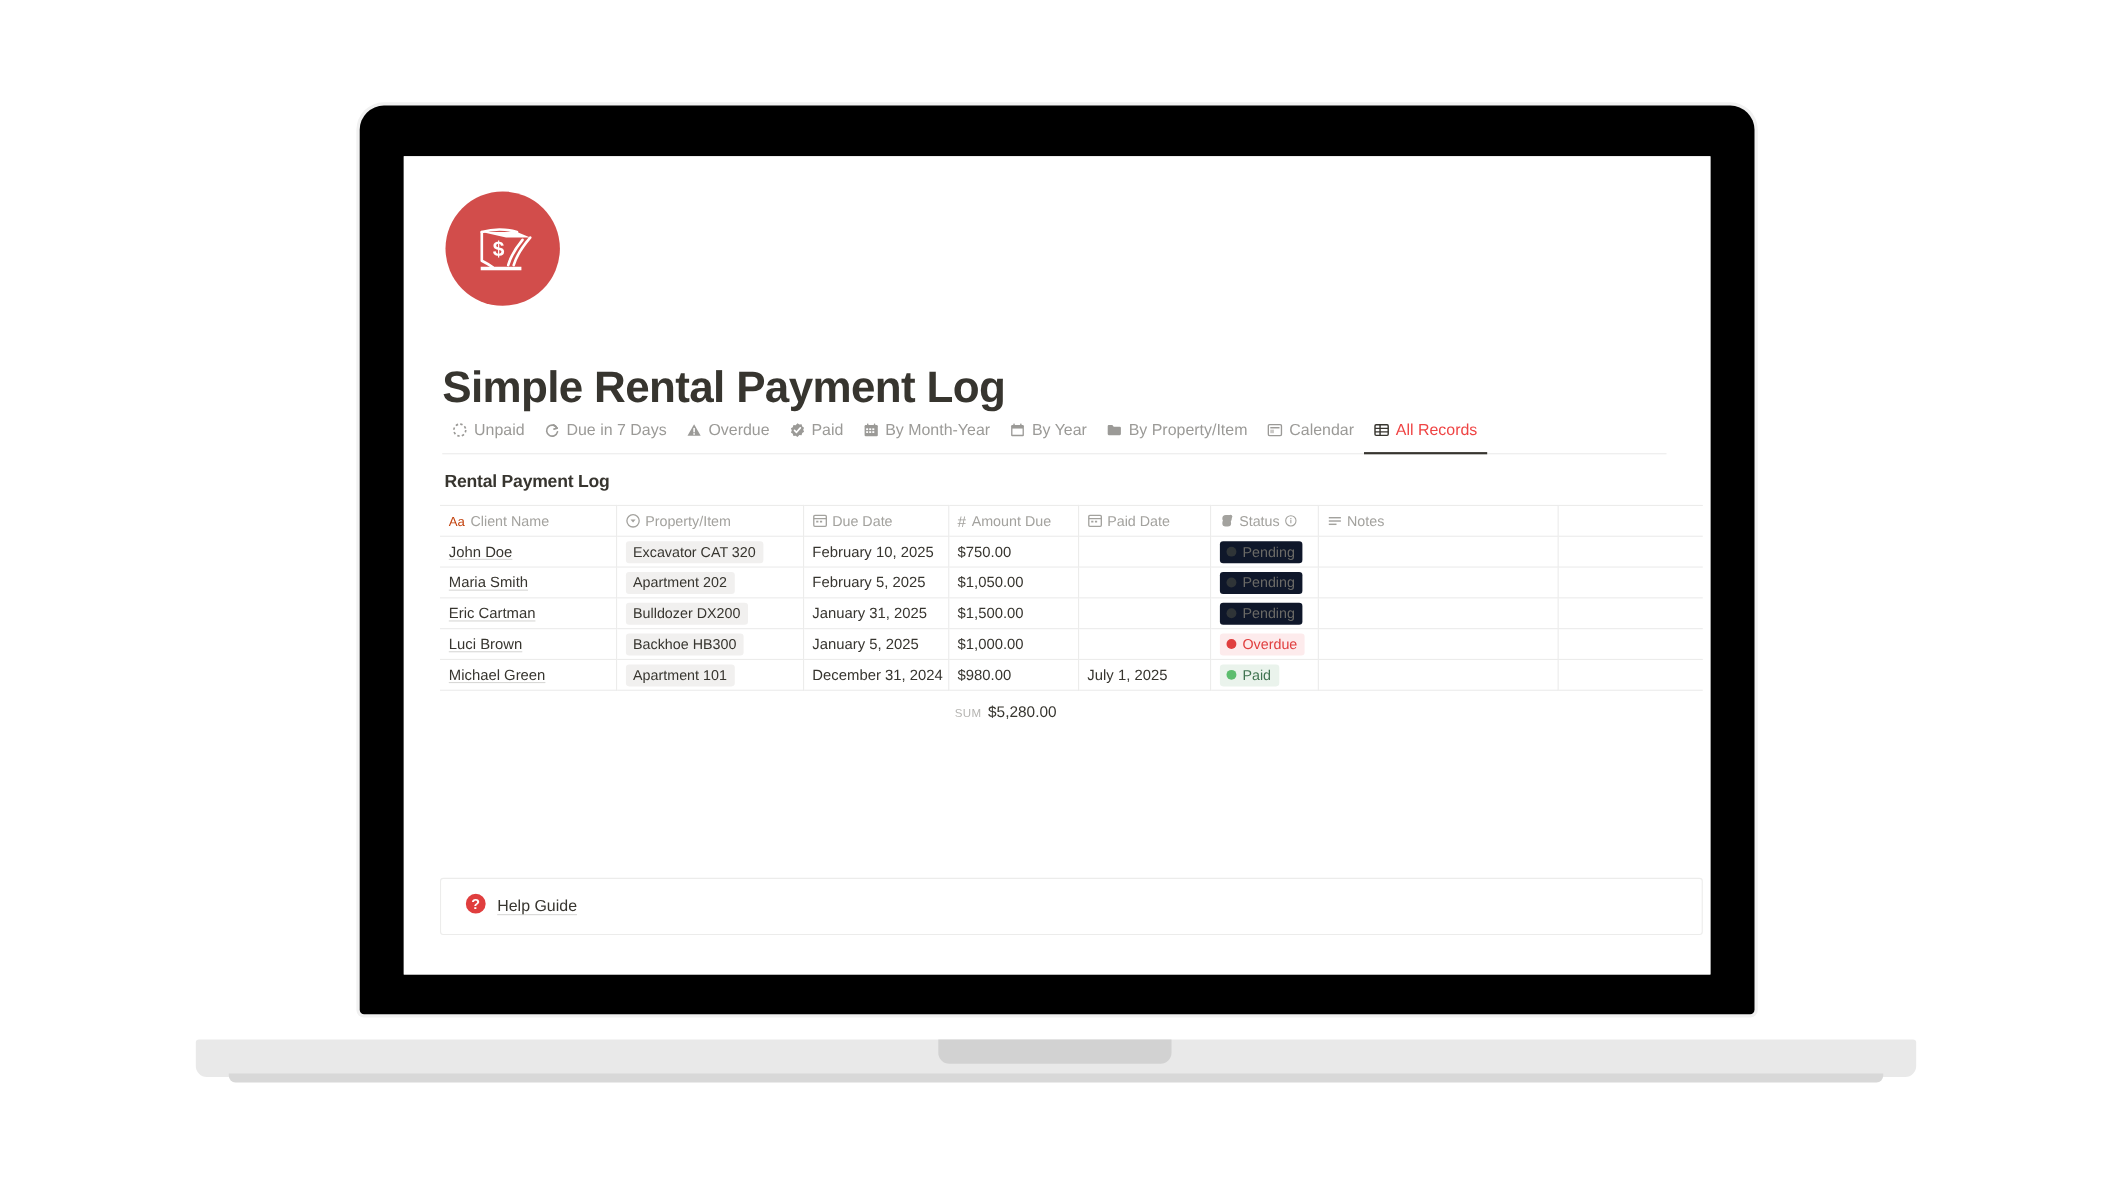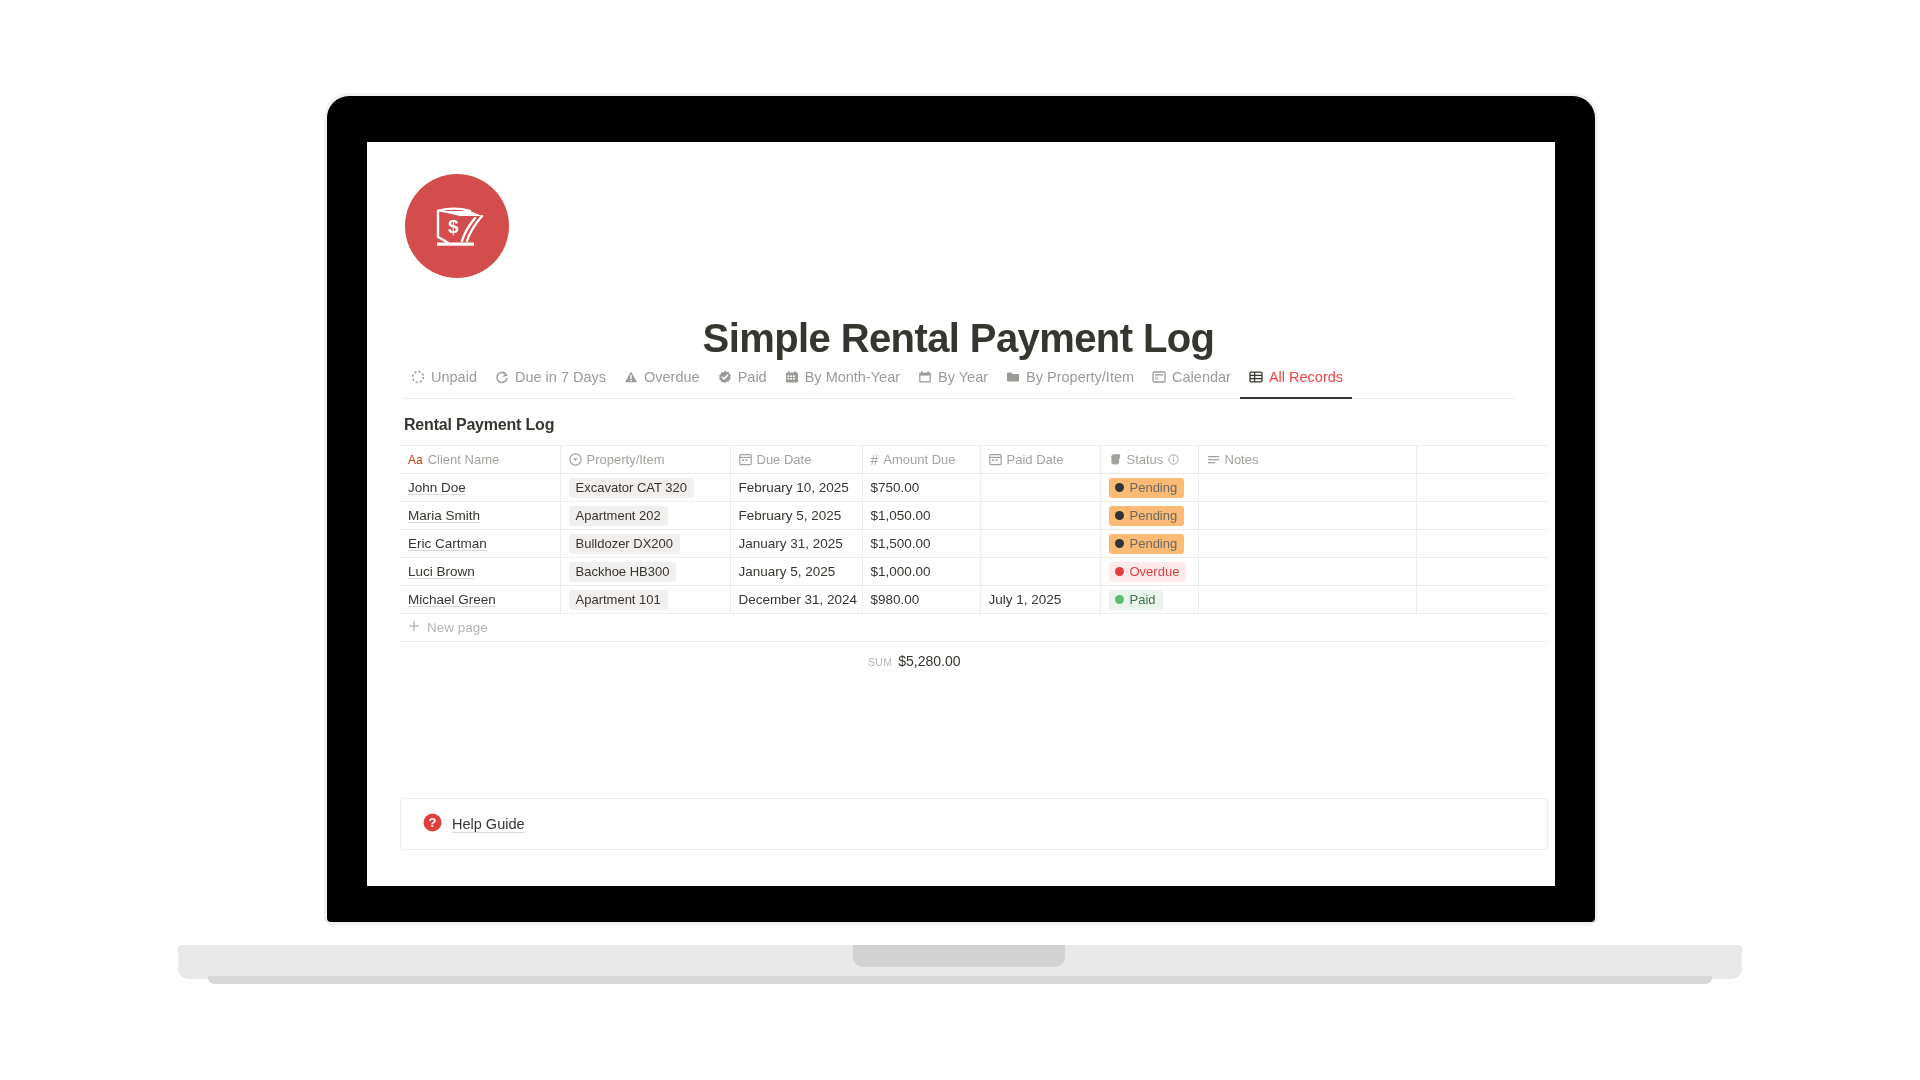--- a/index.html
+++ b/index.html
@@ -92,23 +92,22 @@
     justify-content: center;
     margin-left: 5px;
   }
 
   
   #page-title {
     font-size: 40px;
     font-weight: bold;
     color: #37352f;
     letter-spacing: -0.6px;
-    margin-top: 38px;
+    margin-top: 52px;
     margin-left: 2px;
-    text-align: center;
   }
 
   
   #view-tabs {
     display: flex;
     align-items: center;
     gap: 0px;
     margin-top: 4px;
     margin-left: 2px;
     border-bottom: 1px solid #ececeb;
@@ -222,21 +221,21 @@
     padding: 2px 7px 2px 6px;
     font-size: 13px;
     line-height: 16px;
     font-weight: 500;
   }
   .status-dot {
     width: 9px; height: 9px;
     border-radius: 50%;
     flex: none;
   }
-  .status-pending { background: #fdba74; color: #6b6a66; }
+  .status-pending { background: #0f172a; color: #6b6a66; }
   .status-pending .status-dot { background: #2f3437; }
   .status-overdue { background: #fdebec; color: #e03e3e; }
   .status-overdue .status-dot { background: #e03e3e; }
   .status-paid { background: #eaf3ec; color: #3f7350; }
   .status-paid .status-dot { background: #5cbd6e; }
 
   
   #new-page-row {
     display: flex;
     align-items: center;
@@ -591,29 +590,20 @@
                 <td><span class="status-pill status-paid">
                     <span class="status-dot"></span>
                     <span>Paid</span>
                   </span></td>
                 <td></td>
                 <td></td>
               </tr>
             </tbody>
         </table>
 
-        <div id="new-page-row">
-          <span>
-            <svg width="12" height="12" viewBox="0 0 12 12">
-                <rect x="5.3" y="1" width="1.4" height="10" fill="#b5b4b1"></rect>
-                <rect x="1" y="5.3" width="10" height="1.4" fill="#b5b4b1"></rect>
-              </svg>
-          </span>
-          <span>New page</span>
-        </div>
 
         <div id="sum-row">
           <div id="sum-spacer"></div>
           <div id="sum-block">
             <span id="sum-label">SUM</span>
             <span id="sum-value">$5,280.00</span>
           </div>
         </div>
 
       </div>

